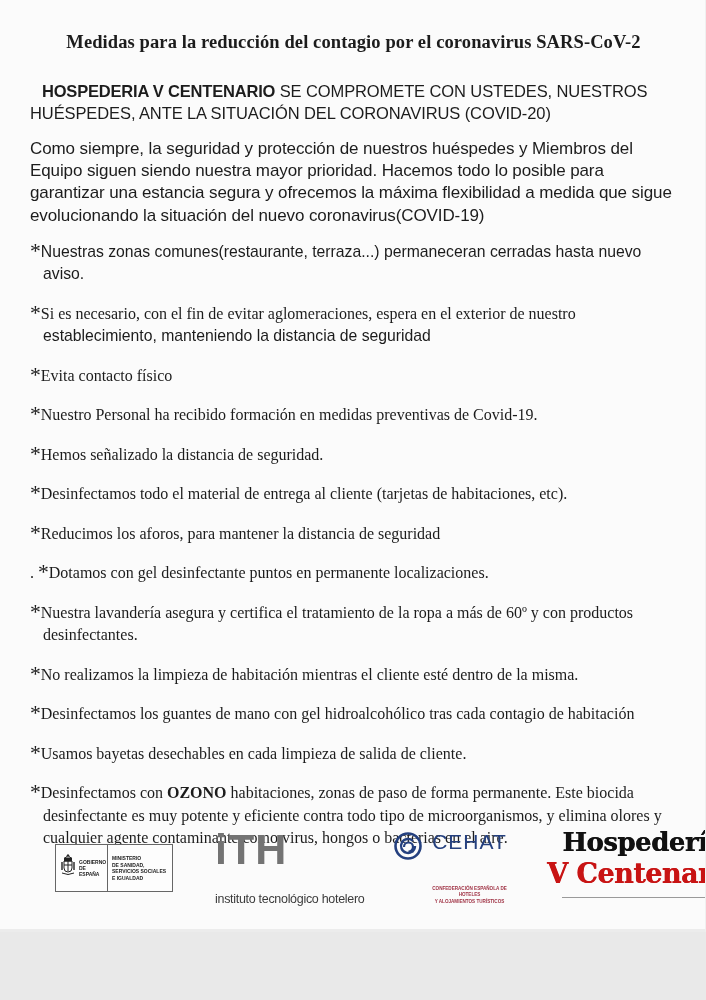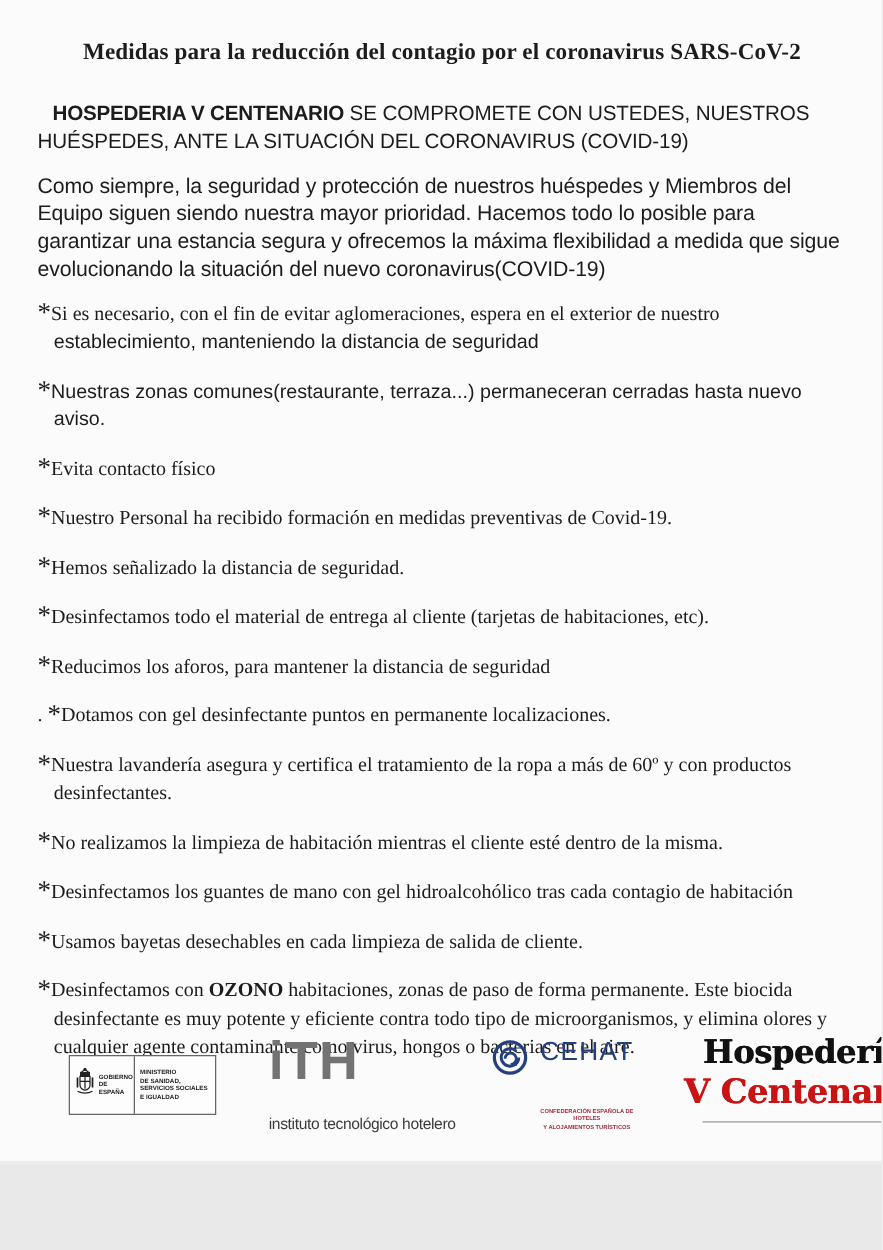--- a/index.html
+++ b/index.html
@@ -133,27 +133,27 @@
   }
   .hosp-rule{height:1px;background:#9a9a9a;margin-top:8px;width:162px;margin-left:auto;margin-right:auto;}
 </style>
 </head>
 <body>
 
 <div class="page">
 
   <h1 class="doc-title">Medidas para la reducción del contagio por el coronavirus SARS-CoV-2</h1>
 
-  <p class="subheader"><span class="brand">HOSPEDERIA V CENTENARIO</span><span> SE COMPROMETE CON USTEDES, NUESTROS HUÉSPEDES, ANTE LA SITUACIÓN DEL CORONAVIRUS (COVID-19)</span></p>
+  <p class="subheader"><span class="brand">HOSPEDERIA V CENTENARIO</span><span> SE COMPROMETE CON USTEDES, NUESTROS HUÉSPEDES, ANTE LA SITUACIÓN DEL CORONAVIRUS (COVID-20)</span></p>
 
   <p class="intro">Como siempre, la seguridad y protección de nuestros huéspedes y Miembros del Equipo siguen siendo nuestra mayor prioridad. Hacemos todo lo posible para garantizar una estancia segura y ofrecemos la máxima flexibilidad a medida que sigue evolucionando la situación del nuevo coronavirus(COVID-19)</p>
 
   <ul class="measures">
+      <li><span class="bullet-prefix"></span><span class="bullet-star">*</span><span><span class="f-sans">Nuestras zonas comunes(restaurante, terraza...) permaneceran cerradas hasta nuevo aviso.</span></span></li>
       <li><span class="bullet-prefix"></span><span class="bullet-star">*</span><span><span class="f-serif">Si es necesario, con el fin de evitar aglomeraciones, espera en el exterior de nuestro </span><span class="f-sans">establecimiento, manteniendo la distancia de seguridad</span></span></li>
-      <li><span class="bullet-prefix"></span><span class="bullet-star">*</span><span><span class="f-sans">Nuestras zonas comunes(restaurante, terraza...) permaneceran cerradas hasta nuevo aviso.</span></span></li>
       <li><span class="bullet-prefix"></span><span class="bullet-star">*</span><span><span class="f-serif">Evita contacto físico</span></span></li>
       <li><span class="bullet-prefix"></span><span class="bullet-star">*</span><span><span class="f-serif">Nuestro Personal ha recibido formación en medidas preventivas de Covid-19.</span></span></li>
       <li><span class="bullet-prefix"></span><span class="bullet-star">*</span><span><span class="f-serif">Hemos señalizado la distancia de seguridad.</span></span></li>
       <li><span class="bullet-prefix"></span><span class="bullet-star">*</span><span><span class="f-serif">Desinfectamos todo el material de entrega al cliente (tarjetas de habitaciones, etc).</span></span></li>
       <li><span class="bullet-prefix"></span><span class="bullet-star">*</span><span><span class="f-serif">Reducimos los aforos, para mantener la distancia de seguridad</span></span></li>
       <li><span class="bullet-prefix">. </span><span class="bullet-star">*</span><span><span class="f-serif">Dotamos con gel desinfectante puntos en permanente localizaciones.</span></span></li>
       <li><span class="bullet-prefix"></span><span class="bullet-star">*</span><span><span class="f-serif">Nuestra lavandería asegura y certifica el tratamiento de la ropa a más de 60º y con productos desinfectantes.</span></span></li>
       <li><span class="bullet-prefix"></span><span class="bullet-star">*</span><span><span class="f-serif">No realizamos la limpieza de habitación mientras el cliente esté dentro de la misma.</span></span></li>
       <li><span class="bullet-prefix"></span><span class="bullet-star">*</span><span><span class="f-serif">Desinfectamos los guantes de mano con gel hidroalcohólico tras cada contagio de  habitación</span></span></li>
       <li><span class="bullet-prefix"></span><span class="bullet-star">*</span><span><span class="f-serif">Usamos bayetas desechables en cada limpieza de salida de cliente.</span></span></li>

